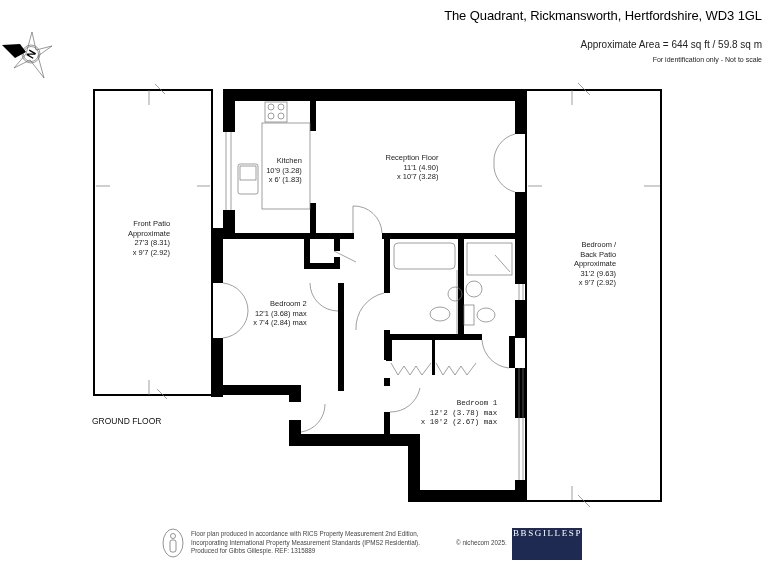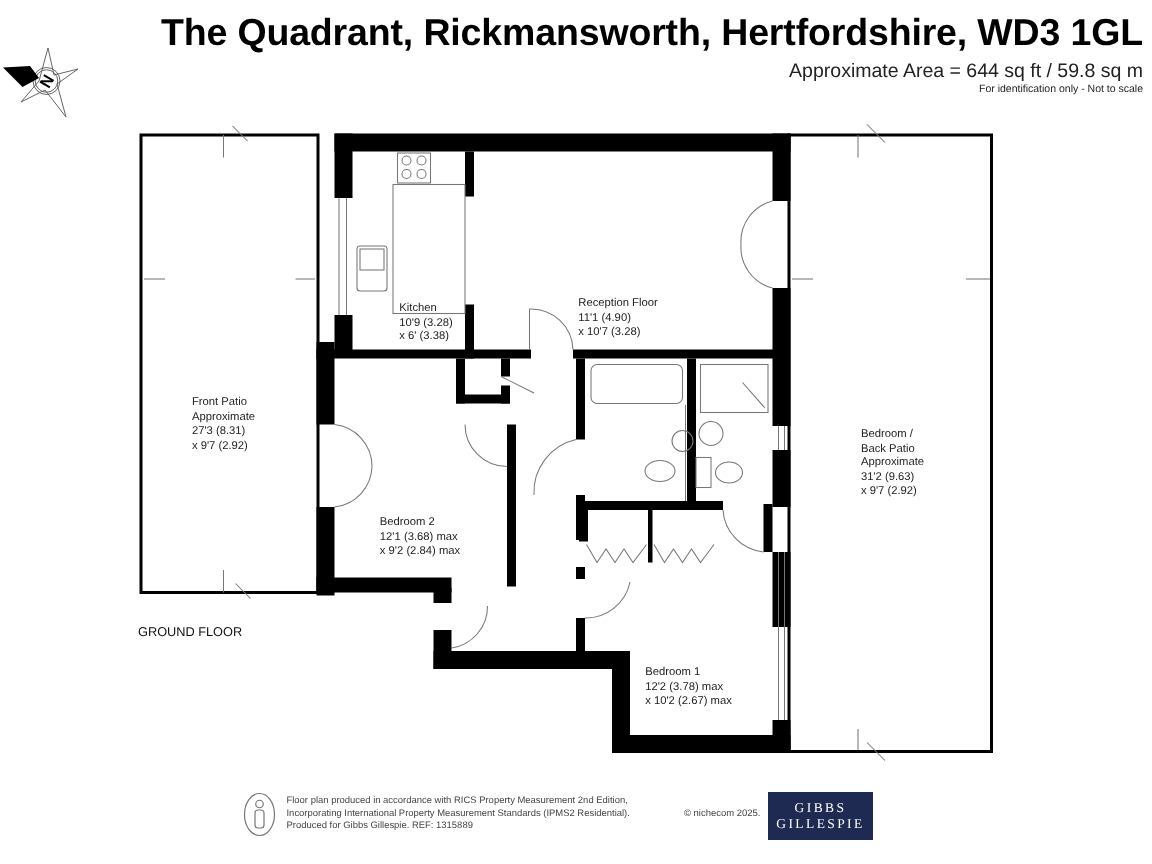--- a/index.html
+++ b/index.html
@@ -1,27 +1,27 @@
 <!DOCTYPE html>
 <html><head>
 <meta charset="utf-8">
 <style>
   html, body { margin:0; padding:0; background:#fff; }
   body { width:768px; height:576px; position:relative; overflow:hidden; font-family:"Liberation Sans", sans-serif; color:#000; }
-  .title { position:absolute; right:6px; top:8px; font-weight:bold; font-size:25px; letter-spacing:-0.1px; white-space:nowrap; }
-  .area { position:absolute; right:6px; top:39px; font-size:13px; color:#222; }
+  .title { position:absolute; right:6px; top:8px; font-weight:normal; font-size:13px; letter-spacing:-0.1px; white-space:nowrap; }
+  .area { position:absolute; right:6px; top:39px; font-size:10px; color:#222; }
   .disclaimer { position:absolute; right:6px; top:56px; font-size:7px; color:#222; }
   .compass { position:absolute; left:0; top:22px; width:64px; height:64px; }
   .plan { position:absolute; left:0; top:0; width:768px; height:576px; }
-  .lbl { position:absolute; font-size:7.5px; line-height:9.5px; text-align:left; color:#222; white-space:nowrap; transform:translateX(-50%);margin-top:44px; }
+  .lbl { position:absolute; font-size:7.5px; line-height:9.5px; text-align:right; color:#222; white-space:nowrap; transform:translateX(-50%); }
   .floor-label { position:absolute; left:92px; top:406px; font-size:8.5px; color:#111;margin-top:10px; }
   .footer-icon { position:absolute; left:162px; top:528px; width:22px; height:30px; }
   .footer-text { position:absolute; left:191px; top:530px; font-size:6.3px; line-height:8.6px; color:#444; white-space:nowrap; }
   .footer-copy { position:absolute; left:456px; top:539px; font-size:6.3px; color:#444; }
-  .brand { position:absolute; left:512px; top:528px; width:70px; height:32px; background:#1f2a52; color:#fff; font-family:"Liberation Serif", serif; font-size:9px; letter-spacing:1.6px; line-height:11px; text-align:center; display:flex; flex-direction:column; justify-content:center; }
+  .brand { position:absolute; left:512px; top:528px; width:70px; height:32px; background:#1f2a52; color:#fff; font-family:"Liberation Serif", serif; font-size:9px; letter-spacing:1.6px; line-height:11px; text-align:center; display:flex; flex-direction:row; justify-content:center; }
 </style>
 </head>
 <body>
 
 <div class="title">The Quadrant, Rickmansworth, Hertfordshire, WD3 1GL</div>
 <div class="area">Approximate Area = 644 sq ft / 59.8 sq m</div>
 <div class="disclaimer">For identification only - Not to scale</div>
 
 <svg class="compass" viewBox="0 0 64 64">
   <g fill="none" stroke="#555" stroke-width="0.6">
@@ -156,33 +156,33 @@
 
 <div class="lbl" style="left:149px;top:219px;">
   <div>Front Patio</div>
   <div>Approximate</div>
   <div>27'3 (8.31)</div>
   <div>x 9'7 (2.92)</div>
 </div>
 <div class="lbl" style="left:284px;top:156px;">
   <div>Kitchen</div>
   <div>10'9 (3.28)</div>
-  <div>x 6' (3.38)</div>
+  <div>x 6' (1.83)</div>
 </div>
 <div class="lbl" style="left:412px;top:153px;">
   <div>Reception Floor</div>
   <div>11'1 (4.90)</div>
   <div>x 10'7 (3.28)</div>
 </div>
 <div class="lbl" style="left:280px;top:299px;">
   <div>Bedroom 2</div>
   <div>12'1 (3.68) max</div>
-  <div>x 9'2 (2.84) max</div>
-</div>
-<div class="lbl" style="left:459px;top:399px;">
+  <div>x 7'4 (2.84) max</div>
+</div>
+<div class="lbl" style="left:459px;top:399px;font-family:Liberation Mono, monospace;">
   <div>Bedroom 1</div>
   <div>12'2 (3.78) max</div>
   <div>x 10'2 (2.67) max</div>
 </div>
 <div class="lbl" style="left:595px;top:240px;">
   <div>Bedroom /</div>
   <div>Back Patio</div>
   <div>Approximate</div>
   <div>31'2 (9.63)</div>
   <div>x 9'7 (2.92)</div>

